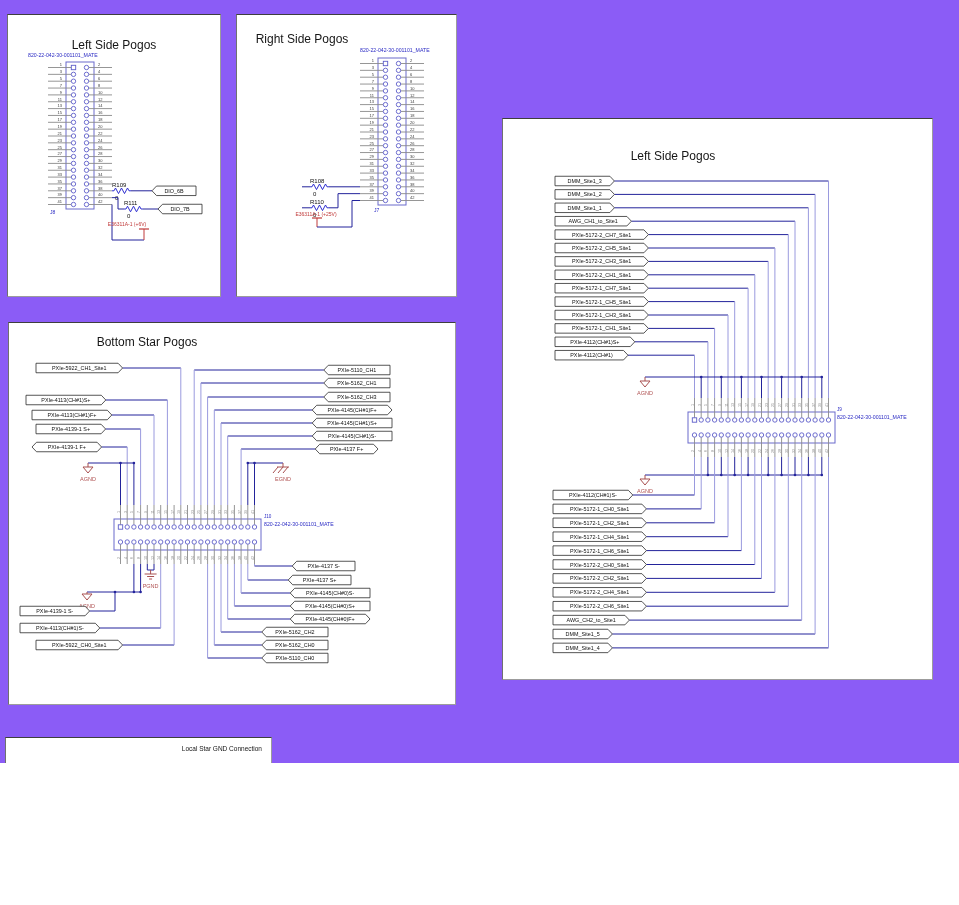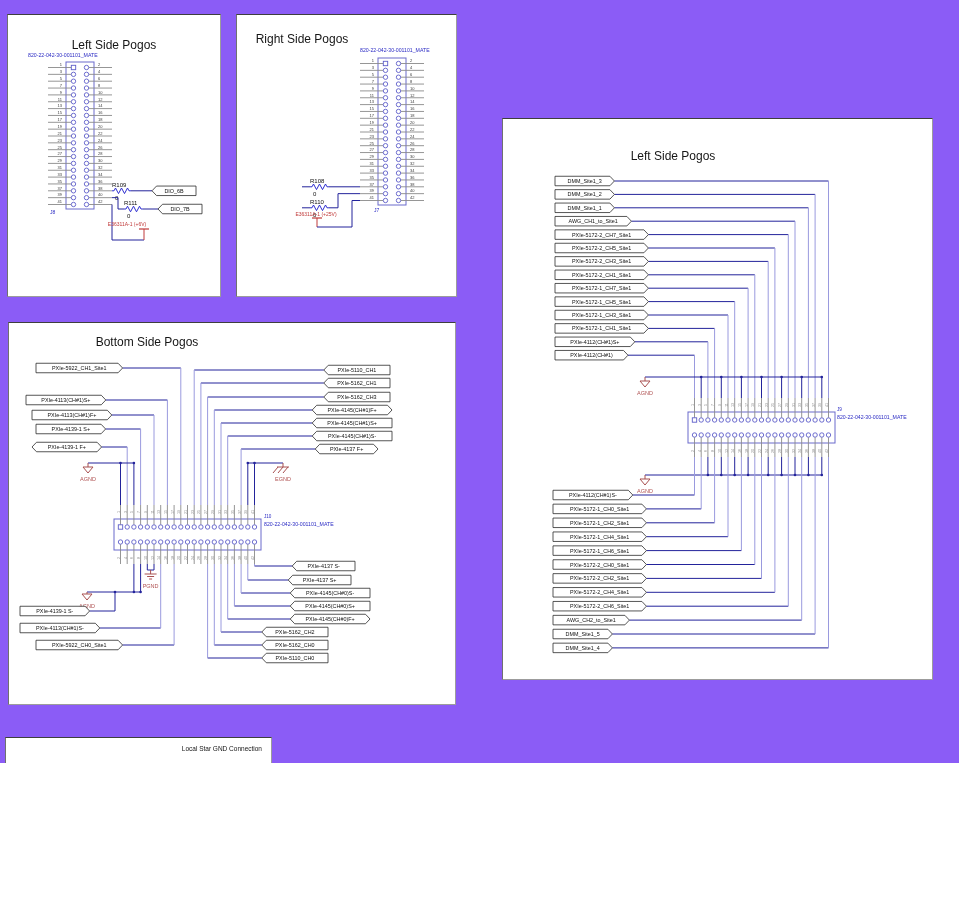--- a/index.html
+++ b/index.html
@@ -19,21 +19,21 @@
 <div id="stage">
   <div class="panel" style="left:7px;top:14px;width:214px;height:283px;"></div>
   <div class="panel" style="left:236px;top:14px;width:221px;height:283px;"></div>
   <div class="panel" style="left:502px;top:118px;width:431px;height:562px;"></div>
   <div class="panel" style="left:8px;top:322px;width:448px;height:383px;"></div>
   <div class="panel" style="left:5px;top:737px;width:267px;height:165px;"></div>
 
   <div class="title t-big" style="left:114px;top:38px;">Left Side Pogos</div>
   <div class="title t-big" style="left:302px;top:32px;">Right Side Pogos</div>
   <div class="title t-big" style="left:673px;top:149px;">Left Side Pogos</div>
-  <div class="title t-big" style="left:147px;top:335px;">Bottom Side Pogos</div>
+  <div class="title t-big" style="left:147px;top:335px;">Bottom Star Pogos</div>
   <div class="title t-small" style="left:262px;top:745px;">Local Star GND Connection</div>
 
   <svg id="schem" width="959" height="905" viewBox="0 0 959 905">
       <text x="28" y="57" font-size="5.2" fill="#2b2bc4" text-anchor="start">820-22-042-30-001101_MATE</text>
       <text x="50" y="214" font-size="5" fill="#2b2bc4" text-anchor="start">J8</text>
       <rect x="66" y="62" width="28" height="147" fill="none" stroke="#6a6acc" stroke-width="1"></rect>
       <line x1="48" y1="67.5" x2="71.2" y2="67.5" stroke="#8a8a8a" stroke-width="0.9"></line>
       <line x1="88.8" y1="67.5" x2="112" y2="67.5" stroke="#8a8a8a" stroke-width="0.9"></line>
       <rect x="71.3" y="65.3" width="4.4" height="4.4" fill="#fff" stroke="#5d5dc9" stroke-width="0.9"></rect>
       <circle cx="86.5" cy="67.5" r="2.2" fill="#fff" stroke="#5d5dc9" stroke-width="0.9"></circle>

